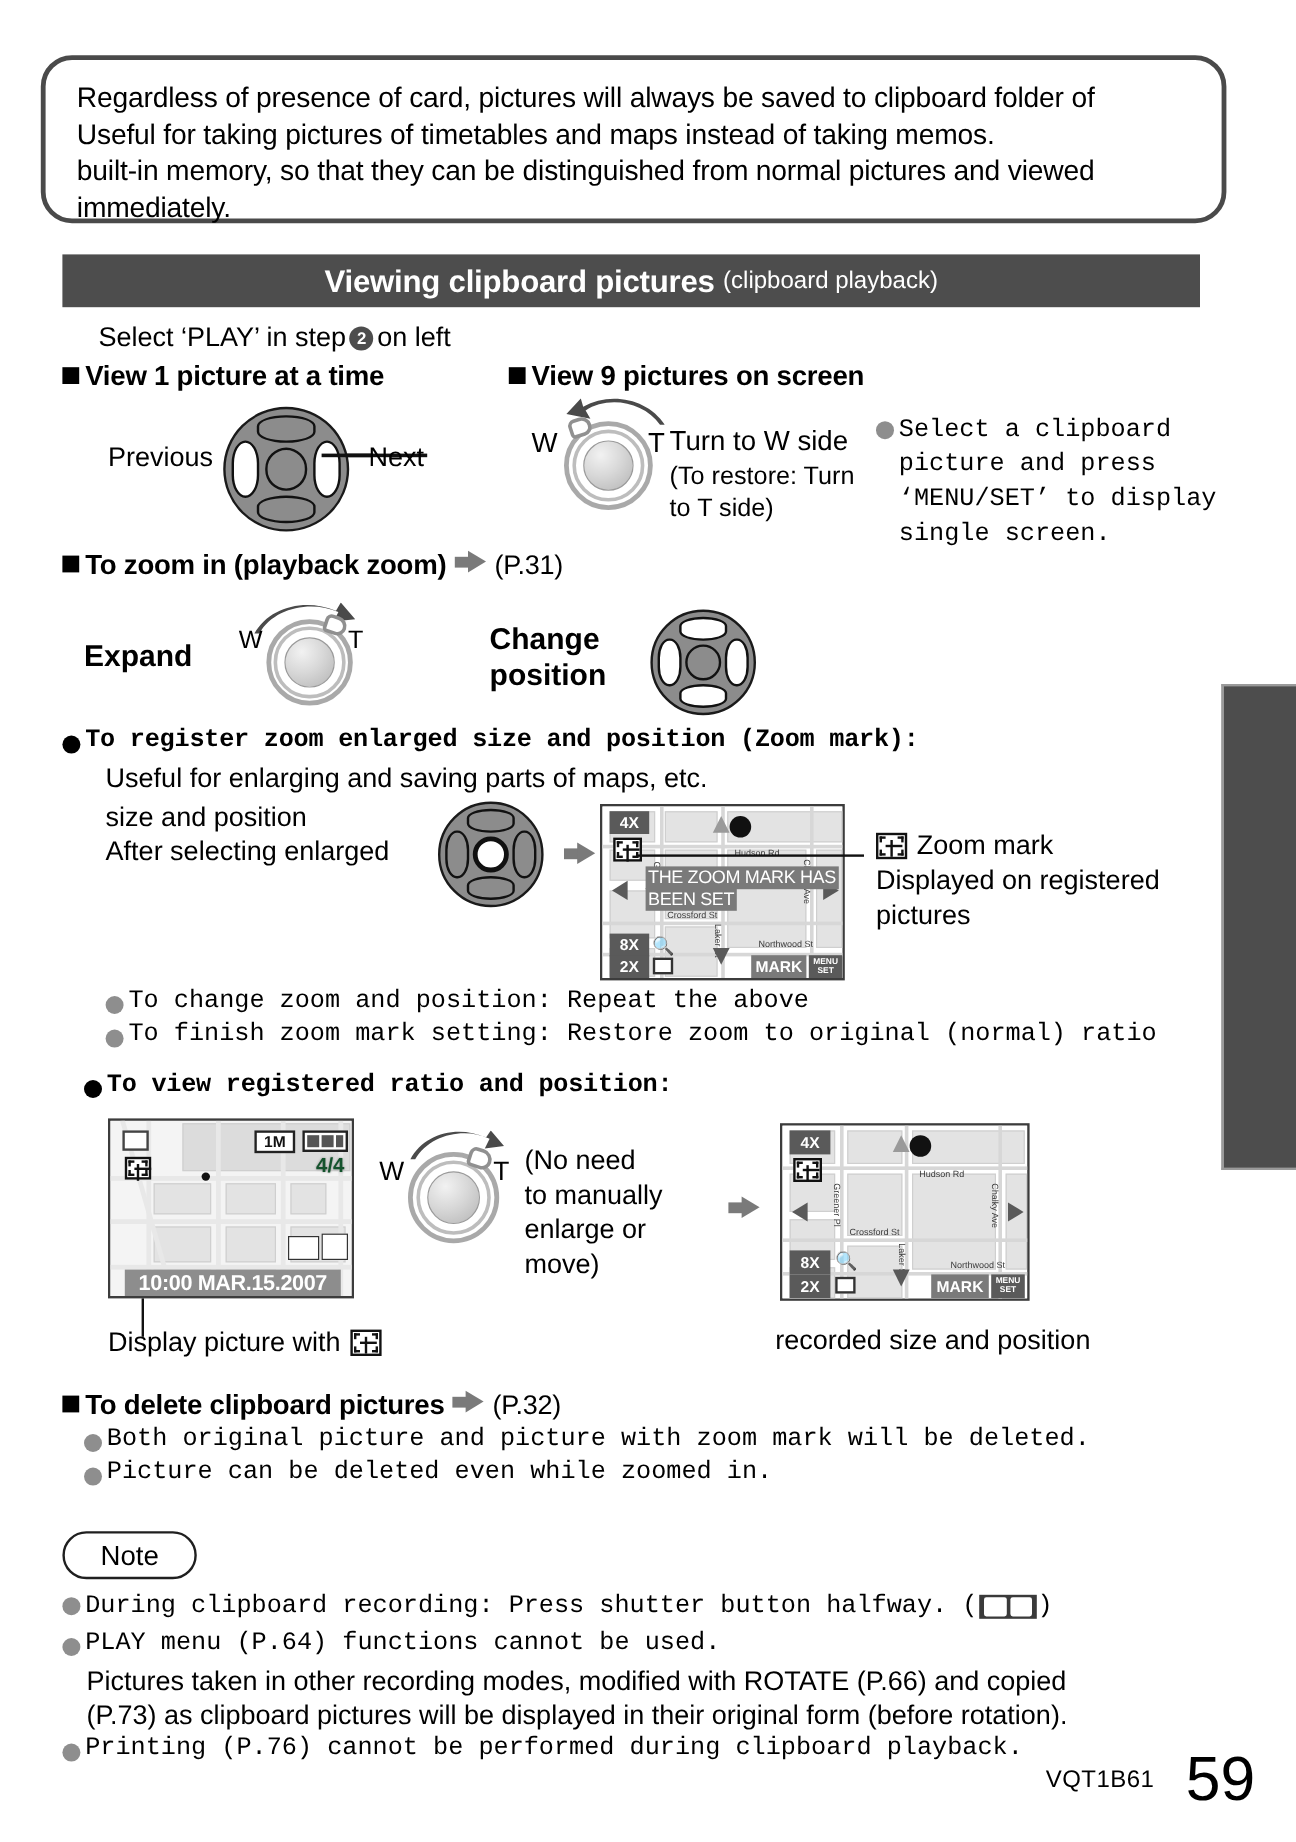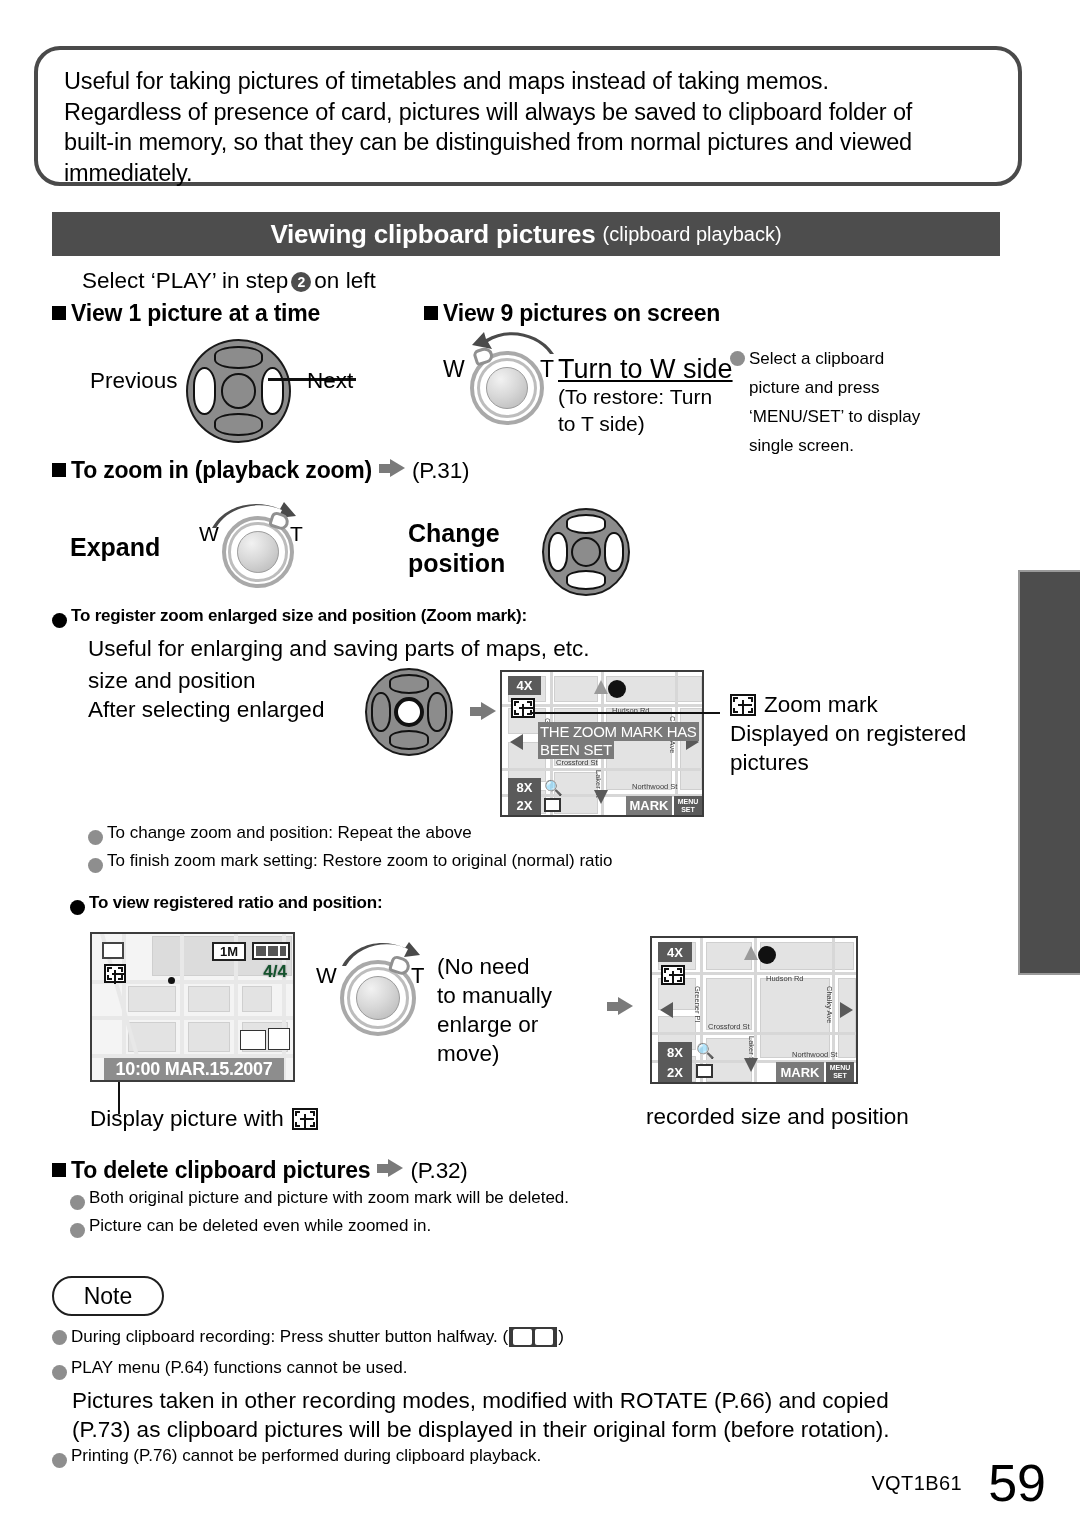--- a/index.html
+++ b/index.html
@@ -176,21 +176,21 @@
   }
   .zm-icon::before { left: 50%; top: 4px; width: 2px; height: 14px; margin-left: -1px; }
   .zm-icon::after  { top: 50%; left: 6px; width: 14px; height: 2px; margin-top: -1px; }
   .zm-corner { position: absolute; width: 5px; height: 5px; border: 2px solid #111; }
   .zm-corner.c1 { left: 1px; top: 1px;  border-right: none; border-bottom: none; }
   .zm-corner.c2 { right: 1px; top: 1px; border-left: none;  border-bottom: none; }
   .zm-corner.c3 { left: 1px; bottom: 1px;  border-right: none; border-top: none; }
   .zm-corner.c4 { right: 1px; bottom: 1px; border-left: none;  border-top: none; }
 
   
-  .bullet-row { display: flex; align-items: flex-start; font-size: 17px; }
+  .bullet-row { display: flex; align-items: flex-start; font-size: 21px; font-family: Liberation Mono, monospace; }
   .bullet-row .bk {
     width: 15px; height: 15px; border-radius: 50%; background: #000;
     flex: none; margin-right: 4px; margin-top: 7px;
   }
   .bullet-row .gy {
     width: 15px; height: 15px; border-radius: 50%; background: #8e8e8e;
     flex: none; margin-right: 4px; margin-top: 7px;
   }
   .b-bold { font-weight: bold; letter-spacing: -0.2px; }
 
@@ -225,22 +225,22 @@
   .txt { font-size: 22.5px; line-height: 29px; }
   .txt-s { font-size: 21px; line-height: 27px; }
 </style>
 </head>
 <body>
 
 <div class="page">
 
   <div class="intro-box">
     <div class="intro-text">
+      <div>Regardless of presence of card, pictures will always be saved to clipboard folder of</div>
       <div>Useful for taking pictures of timetables and maps instead of taking memos.</div>
-      <div>Regardless of presence of card, pictures will always be saved to clipboard folder of</div>
       <div>built-in memory, so that they can be distinguished from normal pictures and viewed</div>
       <div>immediately.</div>
     </div>
   </div>
 
   <div class="banner">
     <span class="banner-main">Viewing clipboard pictures</span>
     <span class="banner-sub">(clipboard playback)</span>
   </div>
 
@@ -272,21 +272,21 @@
     <path d="M80,24 C66,4 36,0 18,12 L22,19 L2,15 L14,2 L16,9 C38,-4 70,2 84,24 Z" fill="#4a4a4a"></path>
   </svg>
   <div style="position:absolute;left:443px;top:356px;font-size:23px;">W</div>
   <div class="dial" style="position:absolute;left:470px;top:351px;width:74px;height:74px;">
     <div class="outer"></div>
     <div class="mid"></div>
     <div class="knob"></div>
     <div class="tab tl"></div>
   </div>
   <div style="position:absolute;left:540px;top:356px;font-size:23px;">T</div>
-  <div style="position:absolute;left:558px;top:354px;font-size:27px;text-decoration:underline;">Turn to W side</div>
+  <div style="position:absolute;left:558px;top:354px;font-size:23px;">Turn to W side</div>
   <div style="position:absolute;left:558px;top:383px;" class="txt-s">
     <div>(To restore: Turn</div>
     <div>to T side)</div>
   </div>
 
   <div style="position:absolute;left:730px;top:344px;width:290px;">
     <div class="bullet-row" style="line-height:29px;">
       <div class="gy"></div>
       <div>
         <div>Select a clipboard</div>

